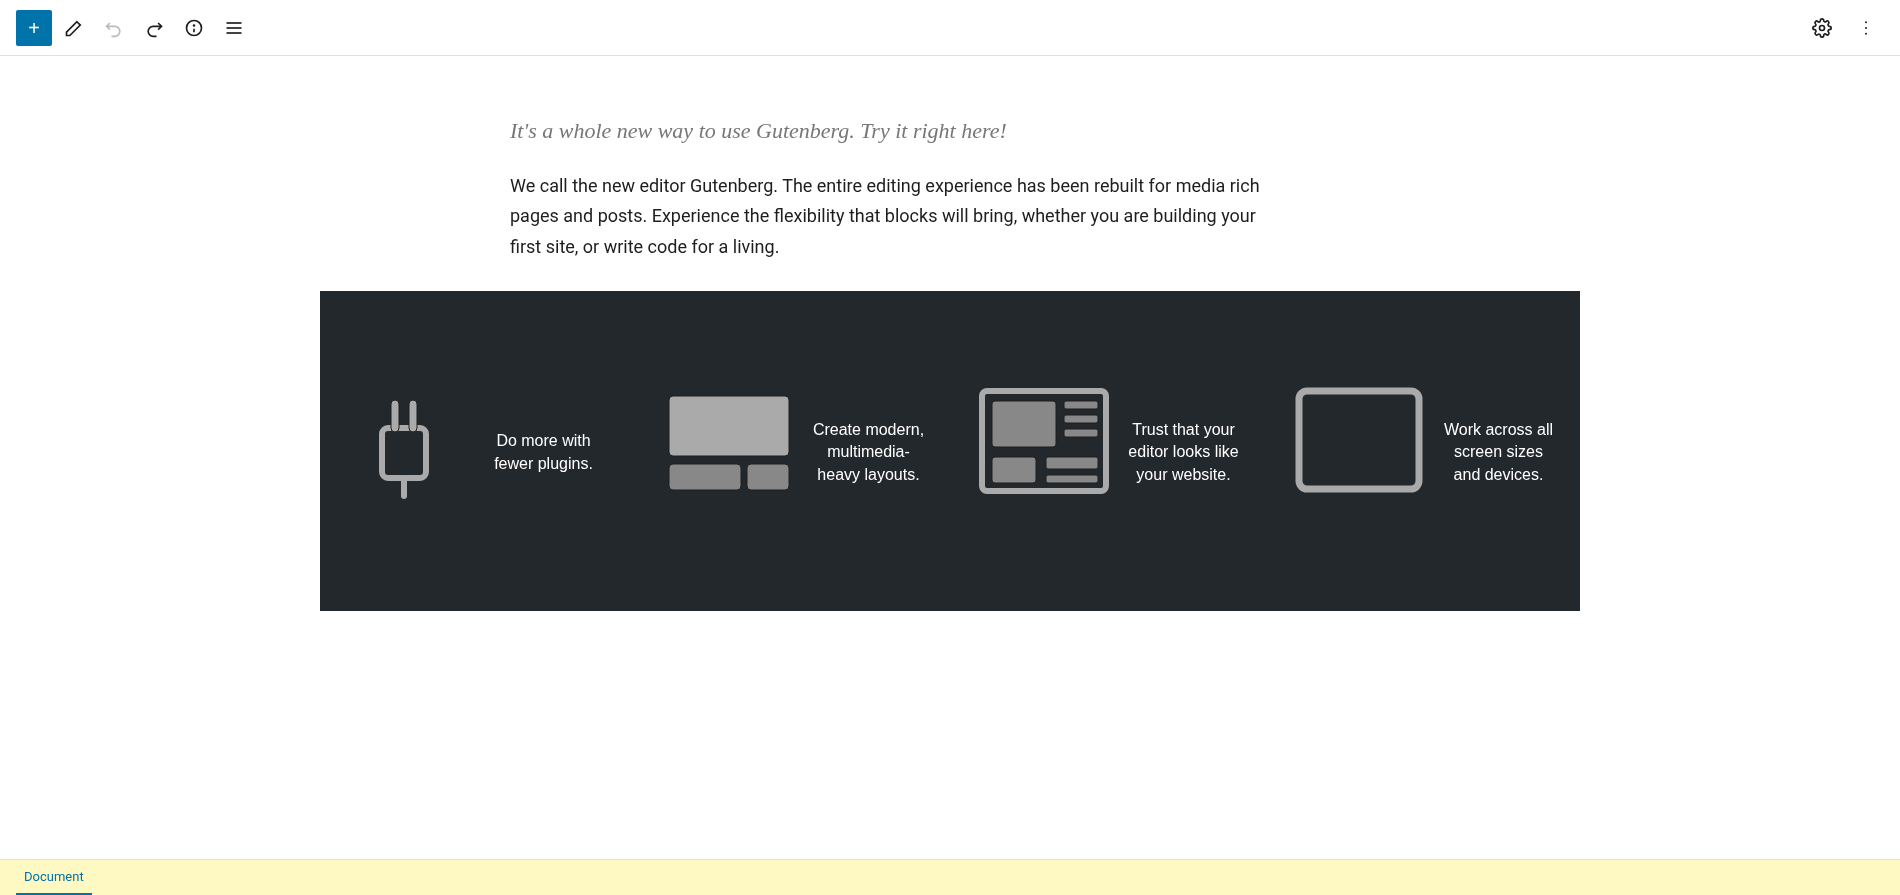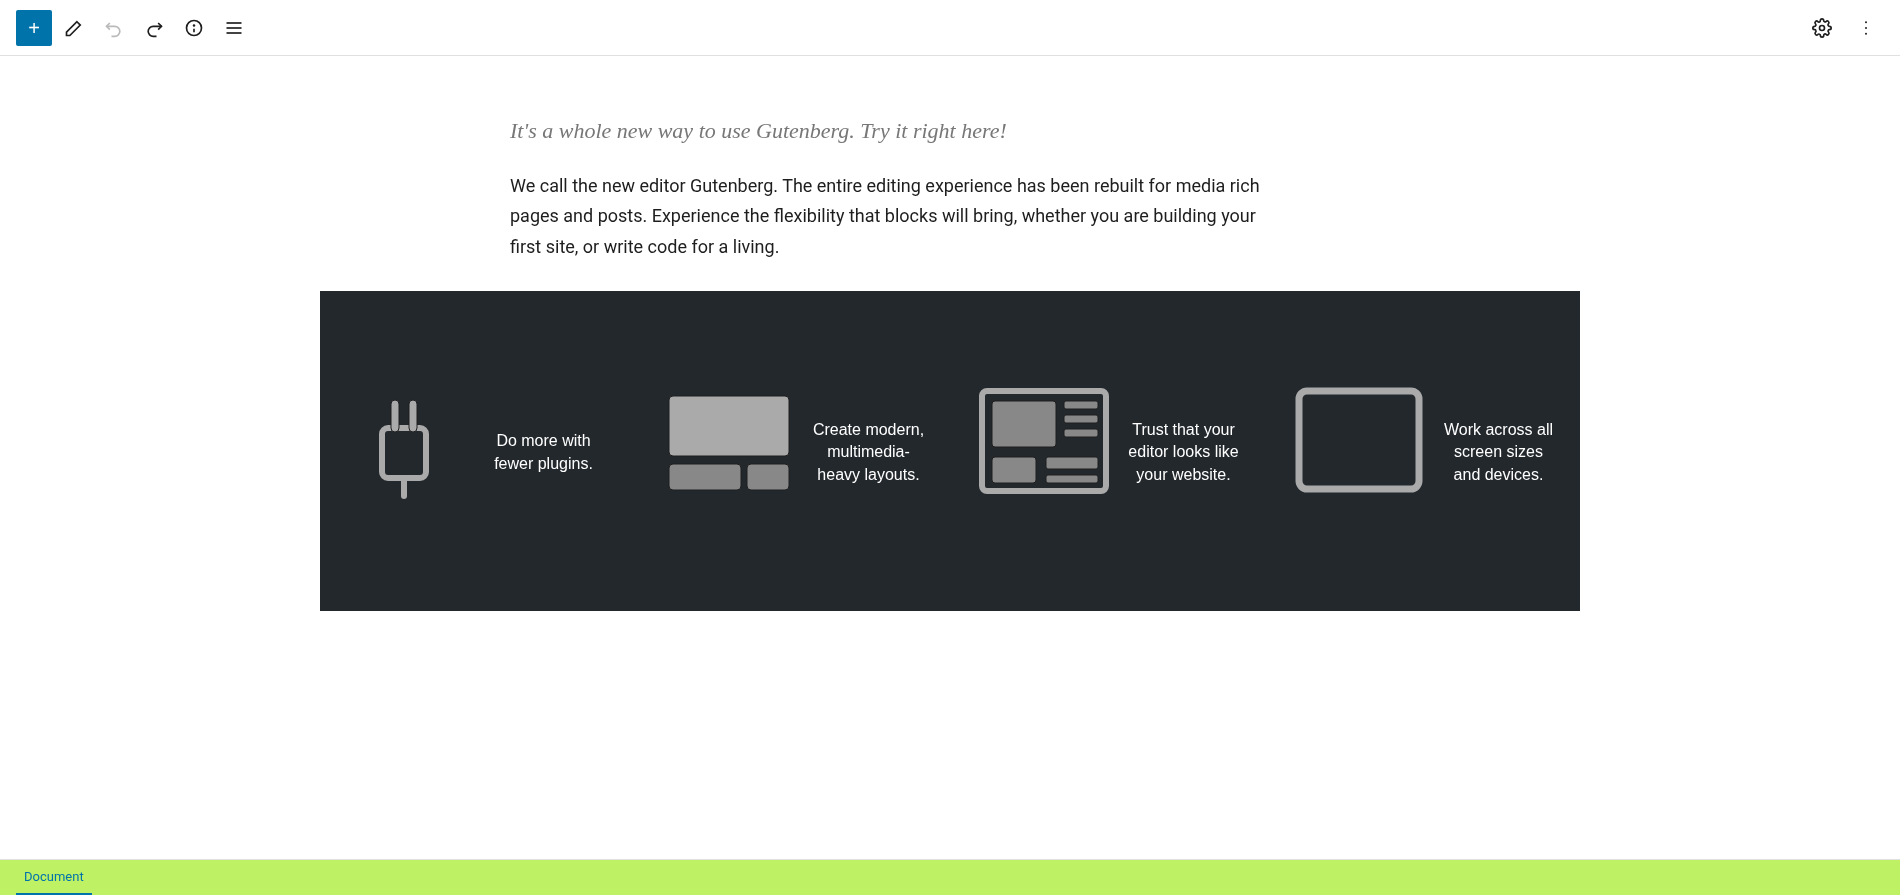--- a/index.html
+++ b/index.html
@@ -165,21 +165,21 @@
       font-family: -apple-system, BlinkMacSystemFont, "Segoe UI", sans-serif;
     }
 
     
     .status-bar {
       position: fixed;
       bottom: 0;
       left: 0;
       right: 0;
       height: 36px;
-      background: #bef264;
+      background: #fef9c3;
       border-top: 1px solid #e0e0e0;
       display: flex;
       align-items: center;
       padding: 0 16px;
       text-align: right;
     }
 
     .status-tab {
       font-size: 13px;
       color: #0073aa;

